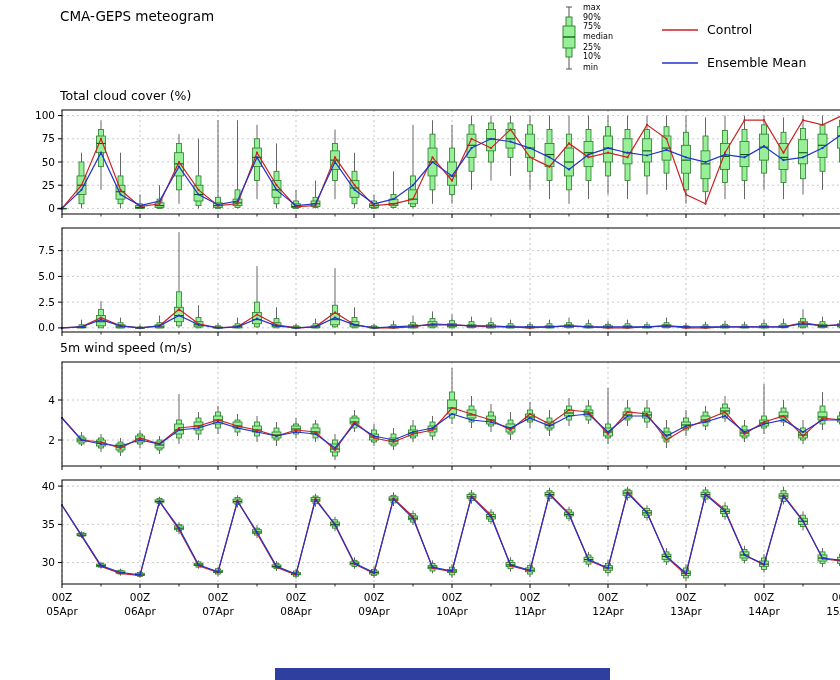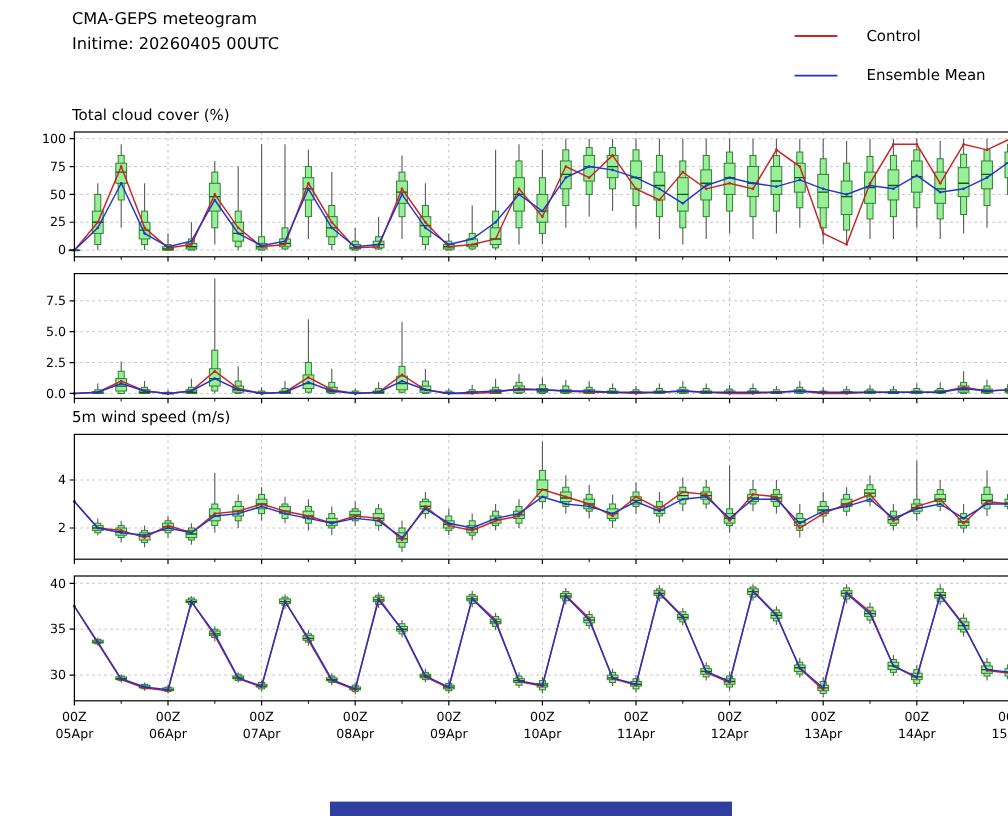--- a/index.html
+++ b/index.html
@@ -5,39 +5,57 @@
   html,body{margin:0;padding:0;background:#fff;}
   .page{position:relative;width:840px;height:680px;background:#fff;overflow:hidden;
         font-family:"DejaVu Sans","Liberation Sans",sans-serif;color:#000;margin-left:20px;}
   .hdr{position:relative;height:88px;}
   .titles{position:absolute;left:40px;top:6px;}
   .titles div{font-size:13.5px;line-height:21px;}
   .box-legend{position:absolute;left:536px;top:4px;display:flex;gap:3px;}
   .box-legend-labels{position:relative;width:48px;height:72px;}
   .box-legend-labels span{position:absolute;left:0;font-size:8px;line-height:9px;white-space:nowrap;}
   .line-legend{position:absolute;left:642px;top:22px;display:flex;flex-direction:column;gap:18px;}
-  .line-item{display:flex;align-items:center;gap:24px;font-size:12.5px;}
+  .line-item{display:flex;align-items:center;gap:9px;font-size:12.5px;}
   .line-item svg{width:36px;height:4px;display:block;}
   .panel{margin:0;}
   .panel-title{margin:0 0 1px 40px;font-size:12.5px;}
   .panel svg{display:block;}
   svg text{font-family:"DejaVu Sans","Liberation Sans",sans-serif;fill:#000;}
   .footer-bar{position:absolute;left:255px;top:668px;width:335px;height:12px;background:#2e3f9f;}
 </style>
 </head>
 <body>
 
 <div class="page">
 
   <div class="hdr">
     <div class="titles">
       <div>CMA-GEPS meteogram</div>
-      <div>Initime: 20260405 00UTC</div>
     </div>
 
+    <div class="box-legend">
+      <svg id="legend-glyph" width="24" height="70">
+          <line x1="13" y1="3" x2="13" y2="65" stroke="#555555" stroke-width="1"></line>
+          <line x1="10" y1="3" x2="16" y2="3" stroke="#555555" stroke-width="1"></line>
+          <line x1="10" y1="65" x2="16" y2="65" stroke="#555555" stroke-width="1"></line>
+          <rect x="10" y="13" width="6" height="40" fill="#97f097" stroke="#2c7a2c" stroke-width="0.9"></rect>
+          <rect x="7" y="22" width="12" height="22" fill="#97f097" stroke="#2c7a2c" stroke-width="0.9"></rect>
+          <line x1="7" y1="33" x2="19" y2="33" stroke="#0c5c0c" stroke-width="1.3"></line>
+        </svg>
+      <div class="box-legend-labels">
+        <span style="top:-1px">max</span>
+        <span style="top:9px">90%</span>
+        <span style="top:18px">75%</span>
+        <span style="top:28px">median</span>
+        <span style="top:39px">25%</span>
+        <span style="top:48px">10%</span>
+        <span style="top:59px">min</span>
+      </div>
+    </div>
 
     <div class="line-legend">
       <div class="line-item">
         <svg viewBox="0 0 36 4">
             <line x1="0" y1="2" x2="36" y2="2" stroke-width="1.6" stroke="#cc2222"></line>
           </svg>
         <span>Control</span>
       </div>
       <div class="line-item">
         <svg viewBox="0 0 36 4">

